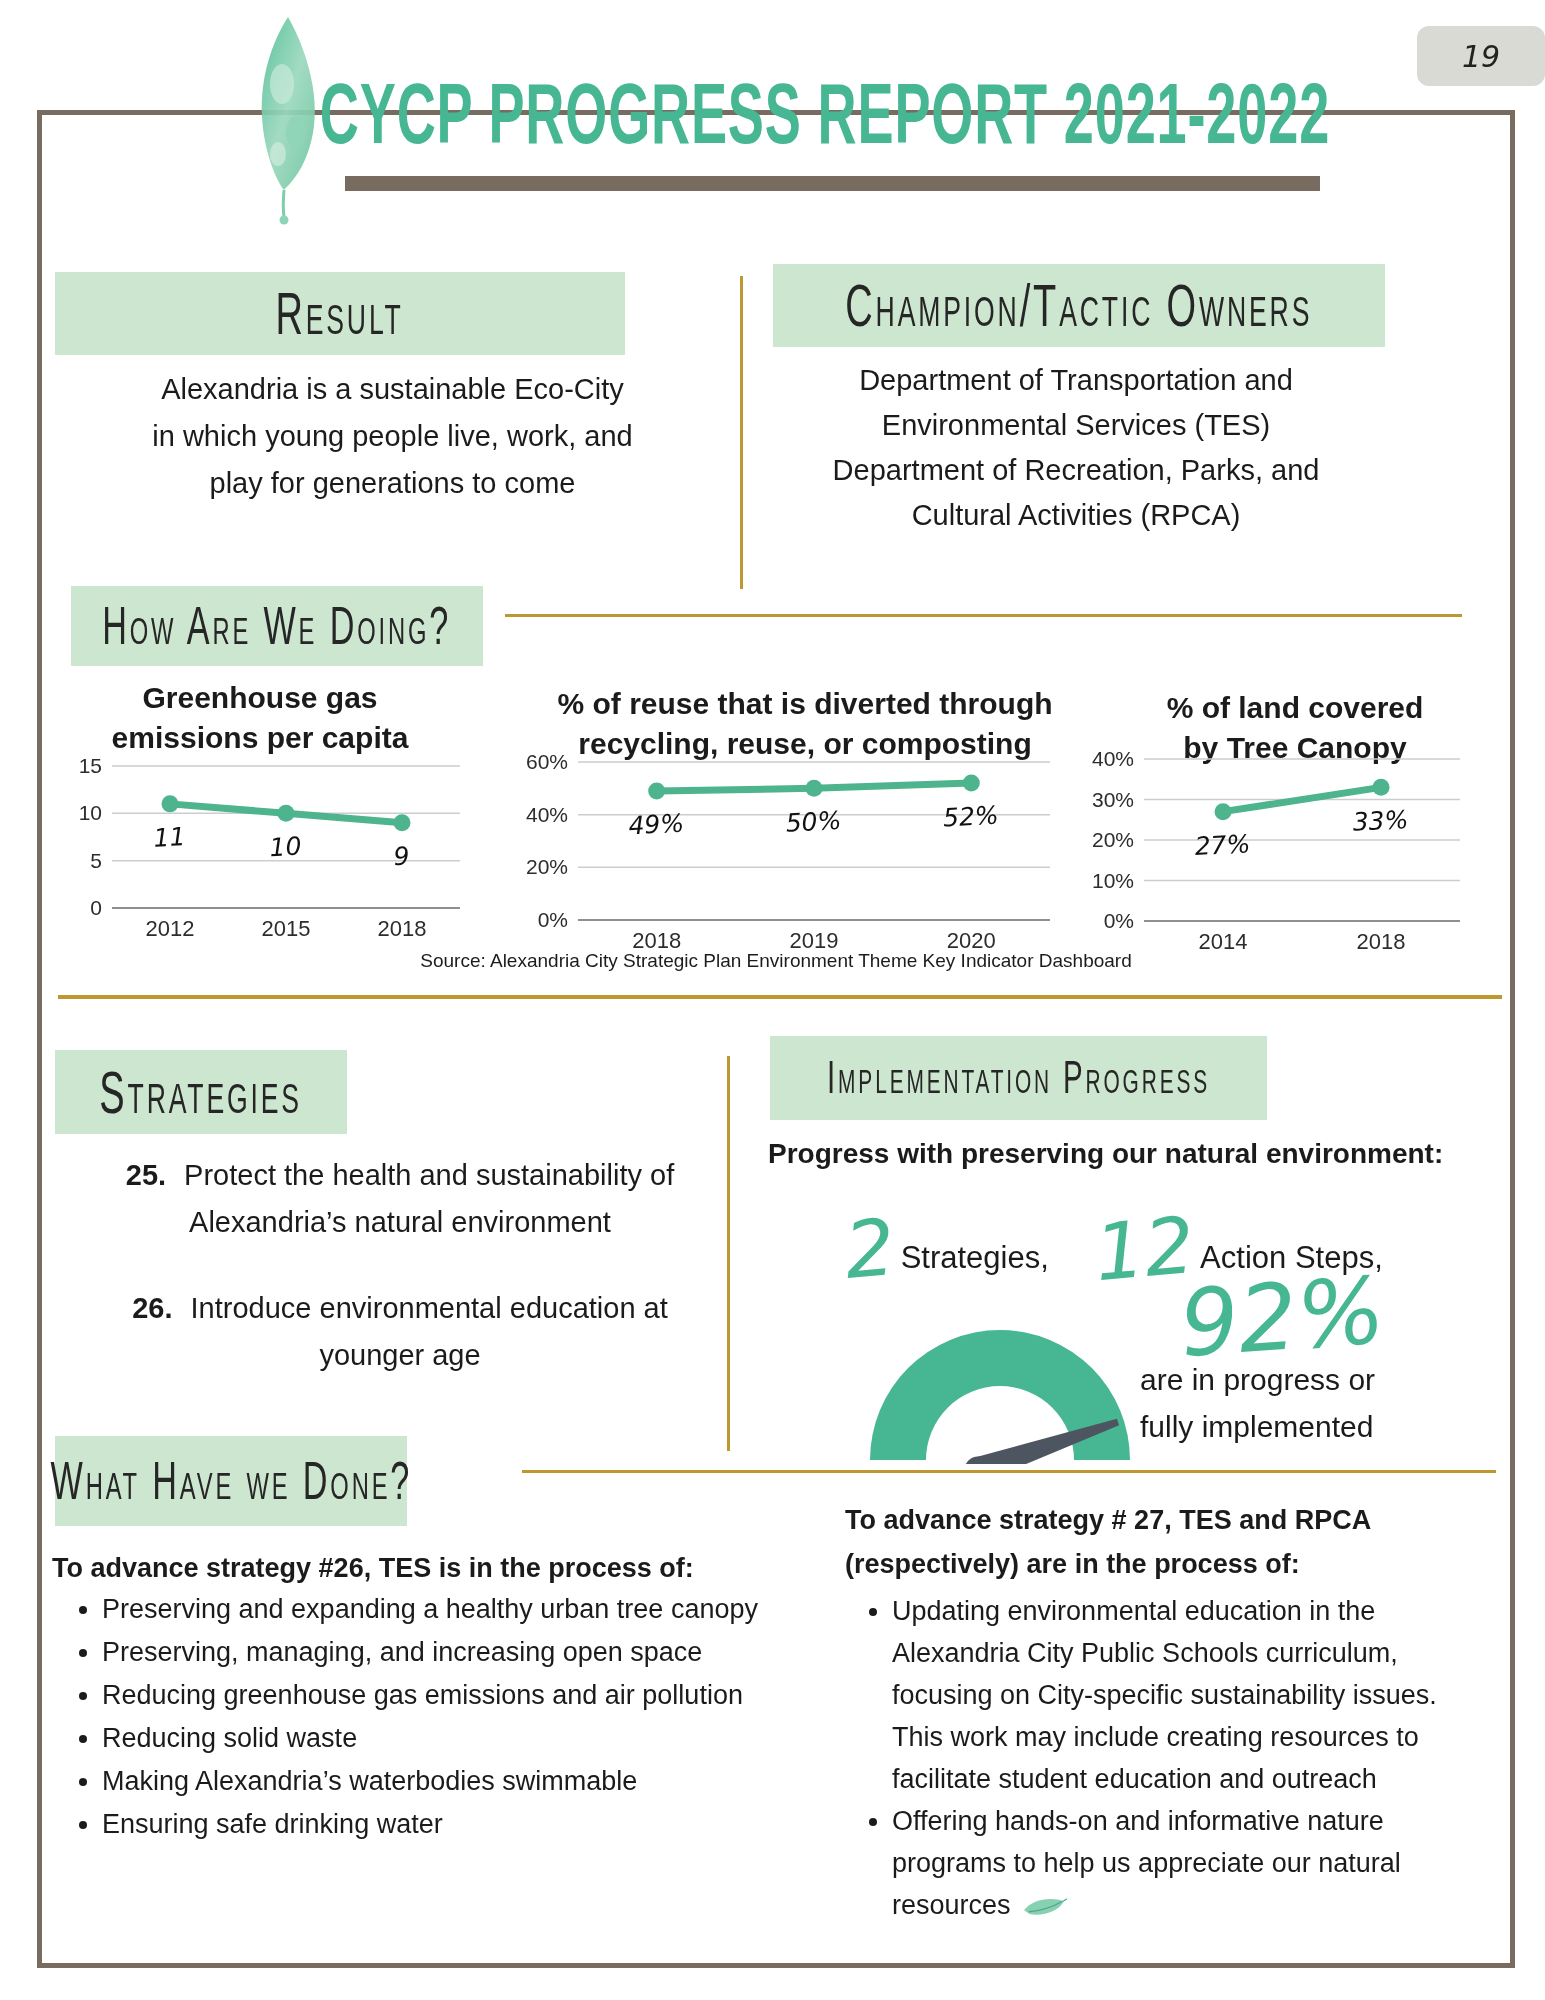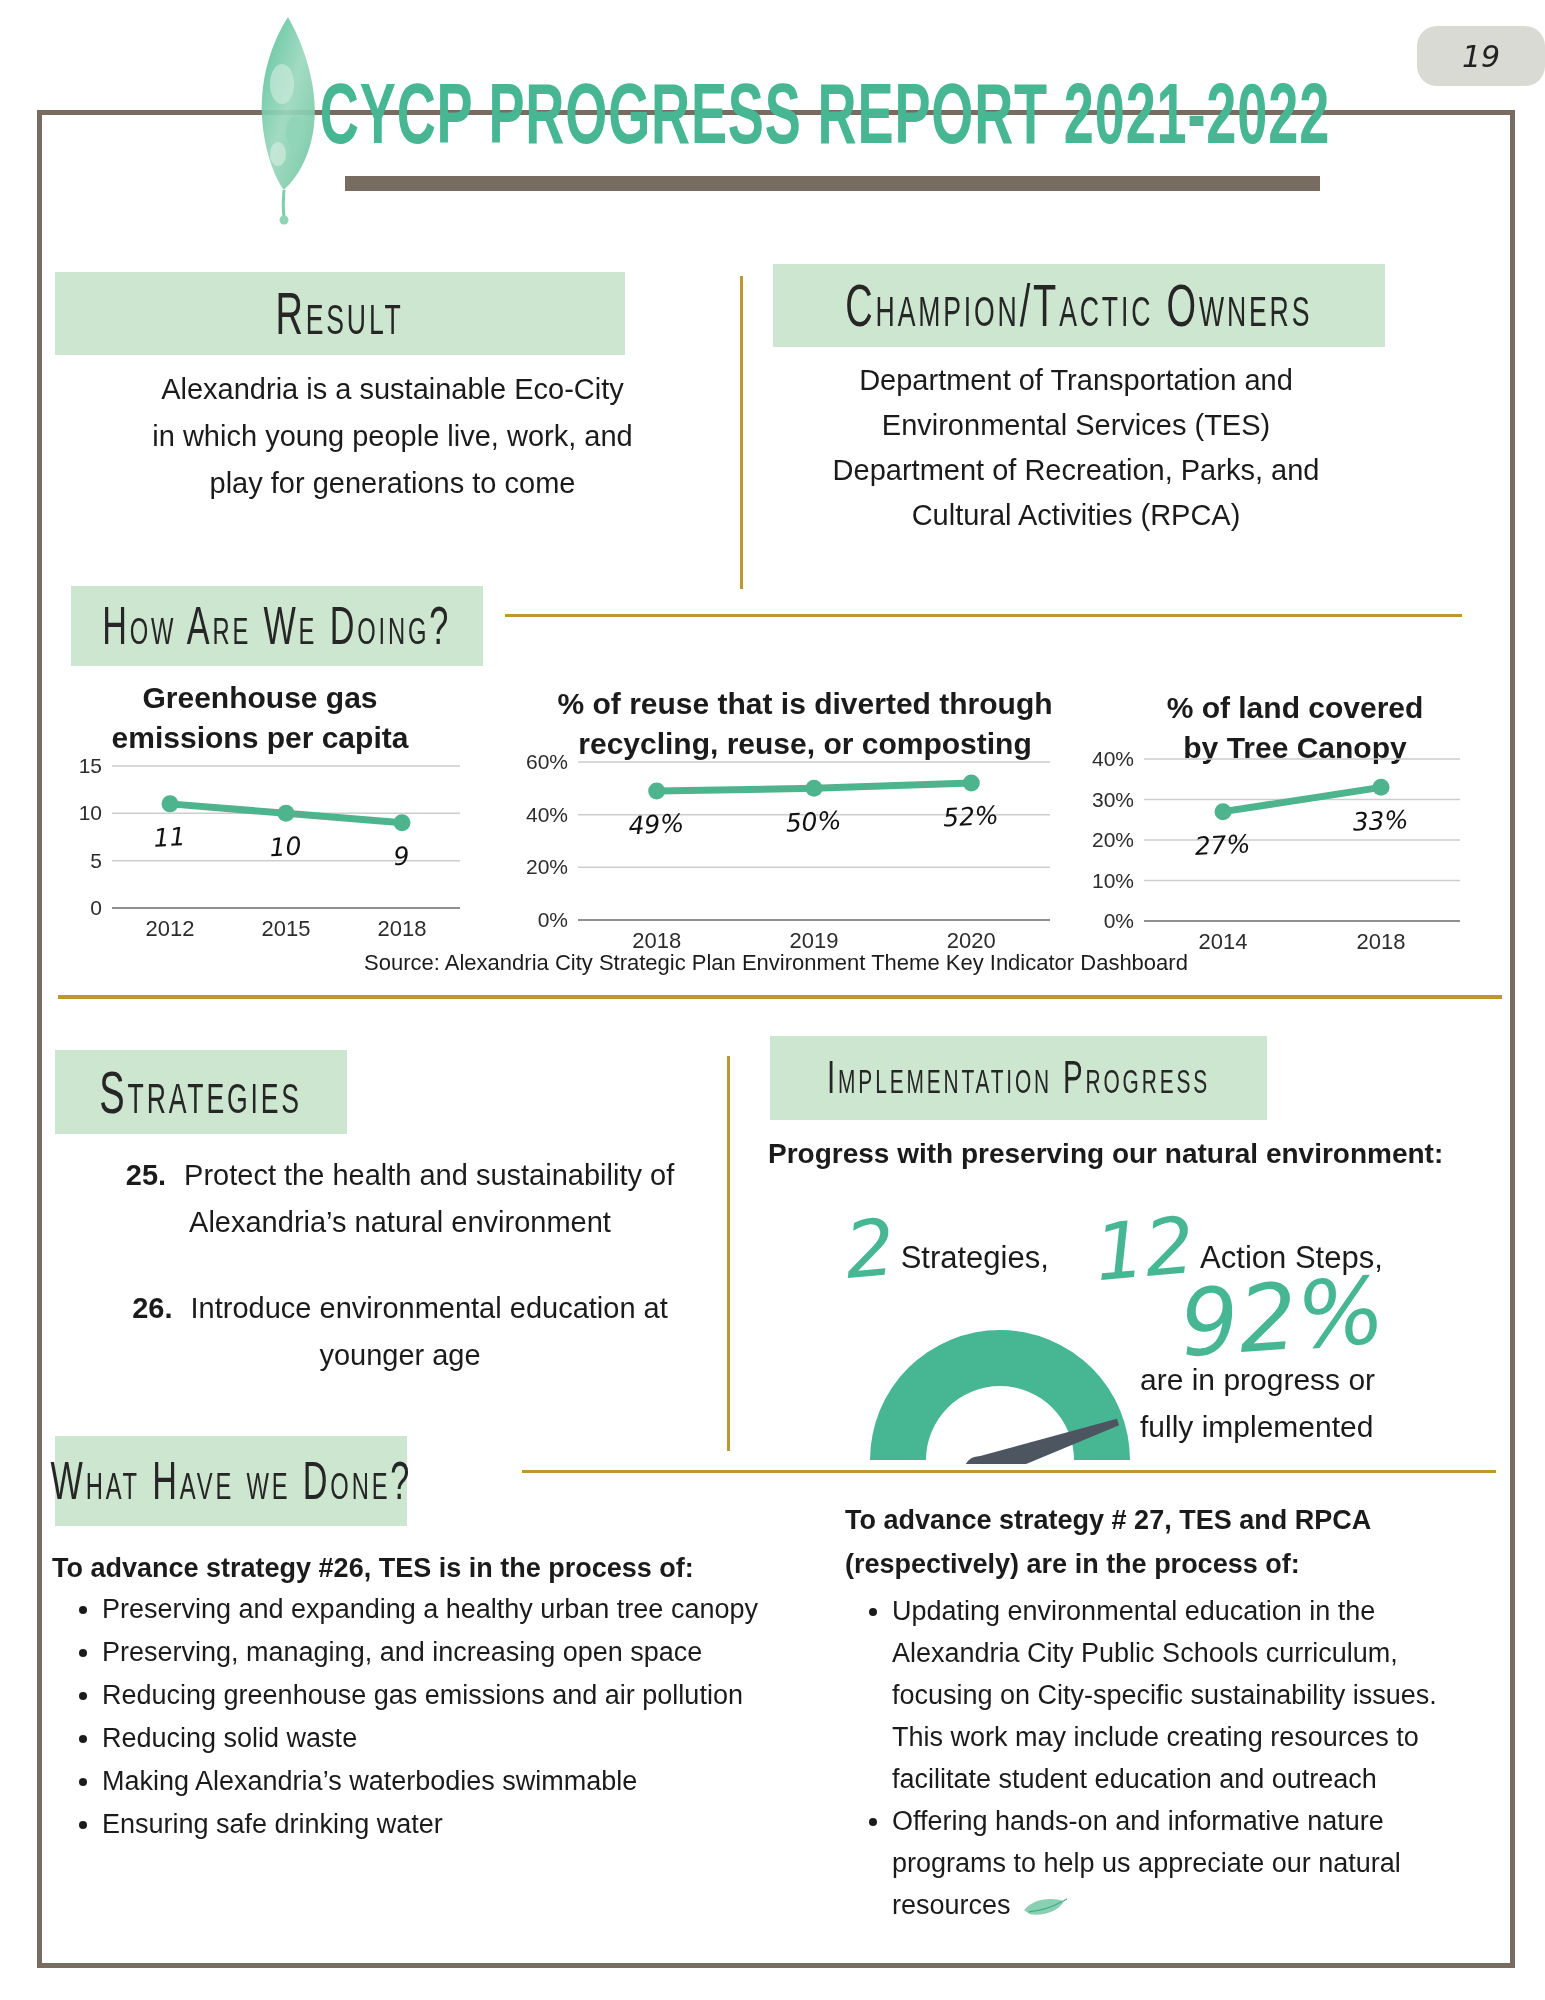--- a/index.html
+++ b/index.html
@@ -2,36 +2,36 @@
 <html style="--teal: #46b792; --mint: #cde6cf; --gold: #bd9730; --taupe: #786b60; --needle: #4d5560; --chart-line: #4db48e; --badge-bg: #d9dad3;"><head>
 <meta charset="utf-8">
 <style>
   html,body{margin:0;padding:0}
   body{width:1545px;height:2000px;position:relative;background:#ffffff;
        font-family:"Liberation Sans",sans-serif;color:#1b1b1b;overflow:hidden}
   .abs{position:absolute}
   .frame{left:37px;top:110px;width:1478px;height:1858px;box-sizing:border-box;
          border:5px solid var(--taupe)}
   .badge{right:0;top:26px;width:128px;height:60px;background:var(--badge-bg);
-         border-radius:20px;display:flex;align-items:center;justify-content:center}
+         border-radius:12px;display:flex;align-items:center;justify-content:center}
   .badge span{font-family:"DejaVu Sans",sans-serif;font-style:italic;font-size:30px;color:#222}
   .title-wrap{left:330px;top:62px;width:990px;height:104px;display:flex;
               align-items:center;justify-content:center}
   .title-wrap span{color:var(--teal);font-weight:bold;font-size:66px;white-space:nowrap;
               display:inline-block;transform:scale(0.82,1.28);letter-spacing:1px}
   .brown-bar{left:345px;top:176px;width:975px;height:15px;background:var(--taupe)}
   .ribbon{background:var(--mint);display:flex;align-items:center;justify-content:center}
   .ribbon>span{font-variant:small-caps;font-weight:500;letter-spacing:3px;color:#262626;
                white-space:nowrap;display:inline-block;transform:scale(0.95,1.5)}
   .rf40>span{font-size:40px}.rf36>span{font-size:36px}.rf32>span{font-size:31px}
   .gold-h{background:var(--gold);height:3px}
   .gold-v{background:var(--gold);width:3px}
   .body-text{font-size:29px;line-height:47px;text-align:center}
   .chart-title{font-weight:bold;font-size:30px;line-height:40px;text-align:center}
-  .source{font-size:22px;text-align:center;color:#1c1c1c;letter-spacing:0}
+  .source{font-size:19px;text-align:center;color:#1c1c1c;letter-spacing:0}
   .strat-item{font-size:29px;line-height:47px;text-align:center}
   .strat-item b{margin-right:18px}
   .bold-intro{font-weight:bold;font-size:27px;line-height:44px}
   ul{margin:0;padding-left:30px}
   li{font-size:27px;margin:0}
   .ul-left li{line-height:43px}
   .ul-right li{line-height:42px}
   .impl-intro{font-weight:bold;font-size:28px}
   .stats{display:flex;align-items:flex-end}
   .stat-num{font-family:"DejaVu Sans",sans-serif;font-style:italic;color:var(--teal);

